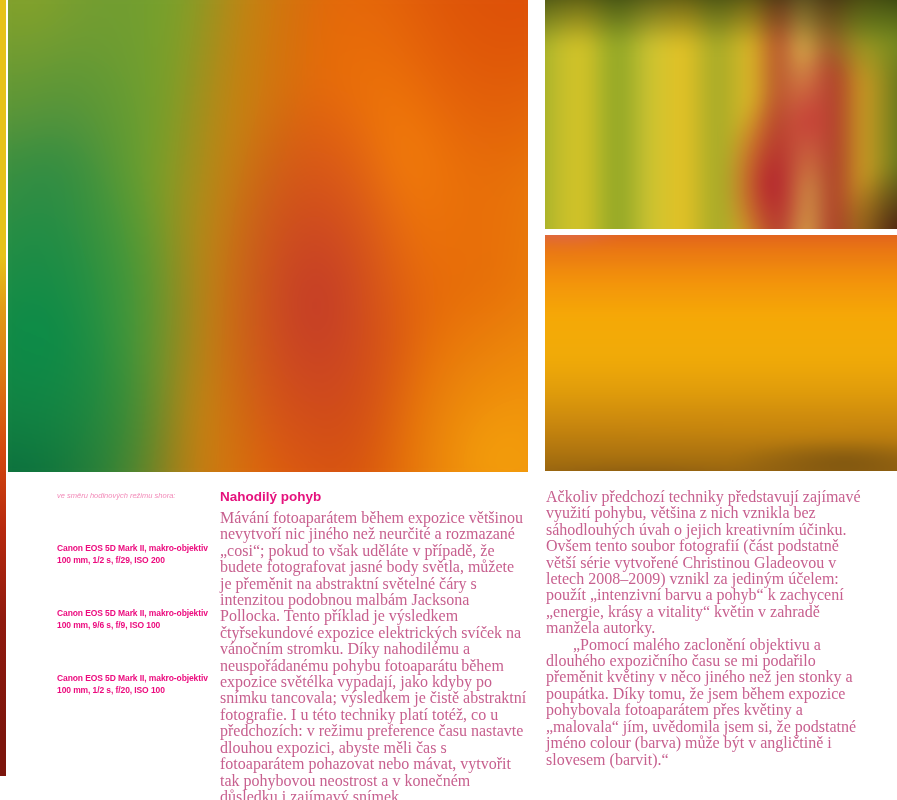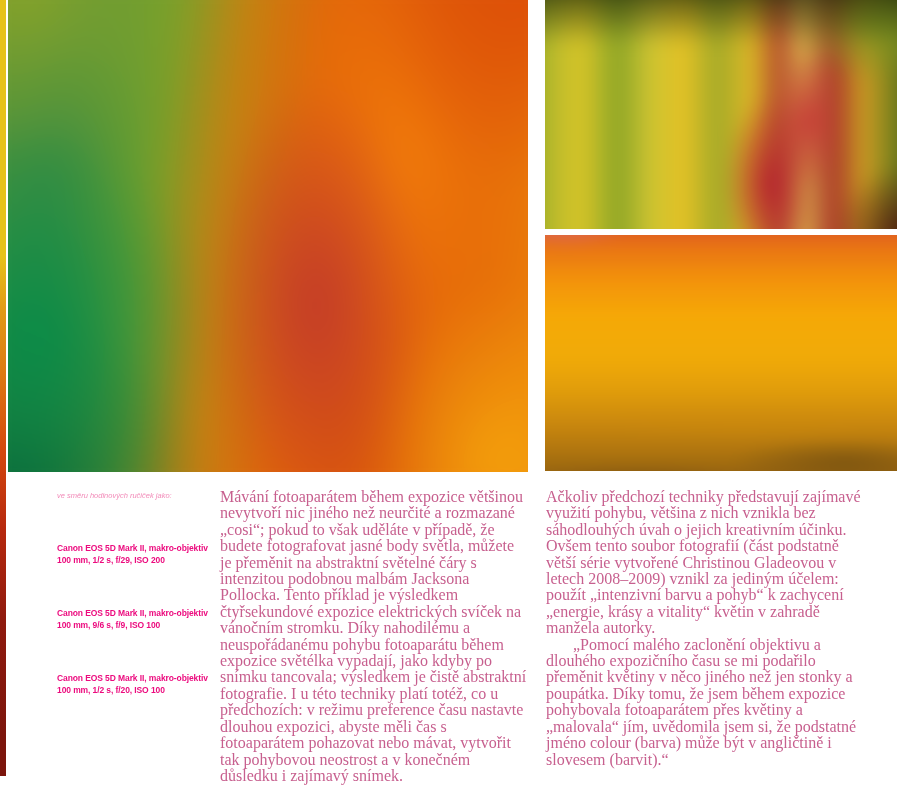--- a/index.html
+++ b/index.html
@@ -95,37 +95,38 @@
   </div>
   <div class="photo photo-topright">
     <div class="blur"></div>
   </div>
   <div class="photo photo-bottomright">
     <div class="blur"></div>
   </div>
 
   <div class="captions-col">
 
-    <span class="cap-label" style="margin-bottom:1px;">ve směru hodinových ručiček jako:</span>
+    <span class="cap-label" style="margin-bottom:1px;">ve směru hodinových režimu shora:</span>
 
     <div class="cap-item">
       <div class="cap-line">Canon EOS 5D Mark II, makro-objektiv</div>
       <div class="cap-line">100 mm, 1/2 s, f/29, ISO 200</div>
     </div>
     <div class="cap-item">
       <div class="cap-line">Canon EOS 5D Mark II, makro-objektiv</div>
       <div class="cap-line">100 mm, 9/6 s, f/9, ISO 100</div>
     </div>
     <div class="cap-item">
       <div class="cap-line">Canon EOS 5D Mark II, makro-objektiv</div>
       <div class="cap-line">100 mm, 1/2 s, f/20, ISO 100</div>
     </div>
   </div>
 
   <div class="text-col text-col-left">
+    <div class="section-title">Nahodilý pohyb</div>
     <p class="body-para">Mávání fotoaparátem během expozice většinou nevytvoří nic jiného než neurčité a rozmazané „cosi“; pokud to však uděláte v případě, že budete fotografovat jasné body světla, můžete je přeměnit na abstraktní světelné čáry s intenzitou podobnou malbám Jacksona Pollocka. Tento příklad je výsledkem čtyřsekundové expozice elektrických svíček na vánočním stromku. Díky nahodilému a neuspořádanému pohybu fotoaparátu během expozice světélka vypadají, jako kdyby po snímku tancovala; výsledkem je čistě abstraktní fotografie. I u této techniky platí totéž, co u předchozích: v režimu preference času nastavte dlouhou expozici, abyste měli čas s fotoaparátem pohazovat nebo mávat, vytvořit tak pohybovou neostrost a v konečném důsledku i zajímavý snímek.</p>
   </div>
 
   <div class="text-col text-col-right">
     <p class="body-para">Ačkoliv předchozí techniky představují zajímavé využití pohybu, většina z nich vznikla bez sáhodlouhých úvah o jejich kreativním účinku. Ovšem tento soubor fotografií (část podstatně větší série vytvořené Christinou Gladeovou v letech 2008–2009) vznikl za jediným účelem: použít „intenzivní barvu a pohyb“ k zachycení „energie, krásy a vitality“ květin v zahradě manžela autorky.</p>
     <p class="body-para indent-first">„Pomocí malého zaclonění objektivu a dlouhého expozičního času se mi podařilo přeměnit květiny v něco jiného než jen stonky a poupátka. Díky tomu, že jsem během expozice pohybovala fotoaparátem přes květiny a „malovala“ jím, uvědomila jsem si, že podstatné jméno colour (barva) může být v angličtině i slovesem (barvit).“</p>
   </div>
 
 </div>
 

